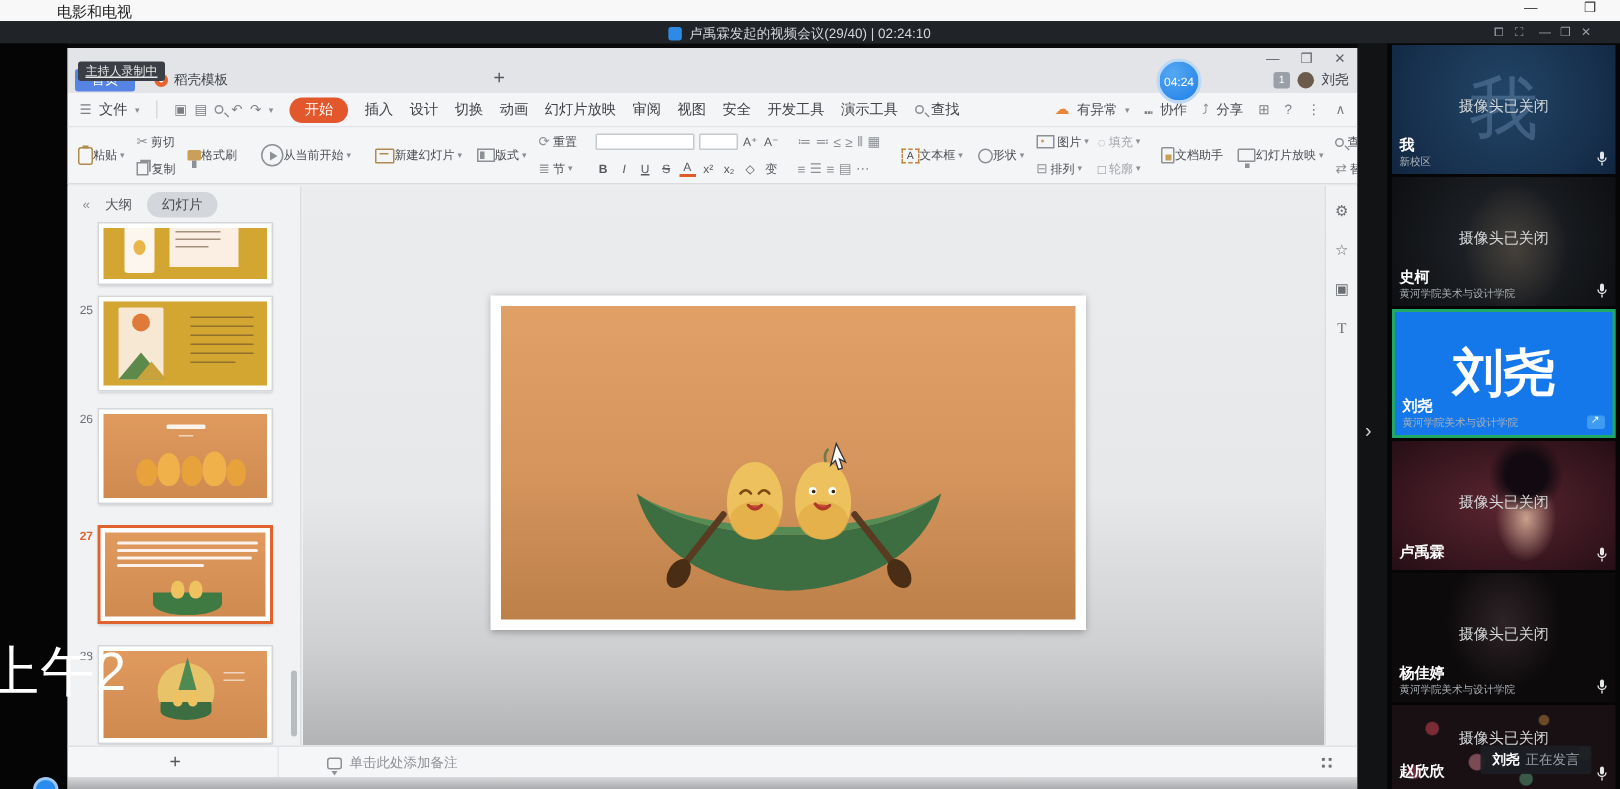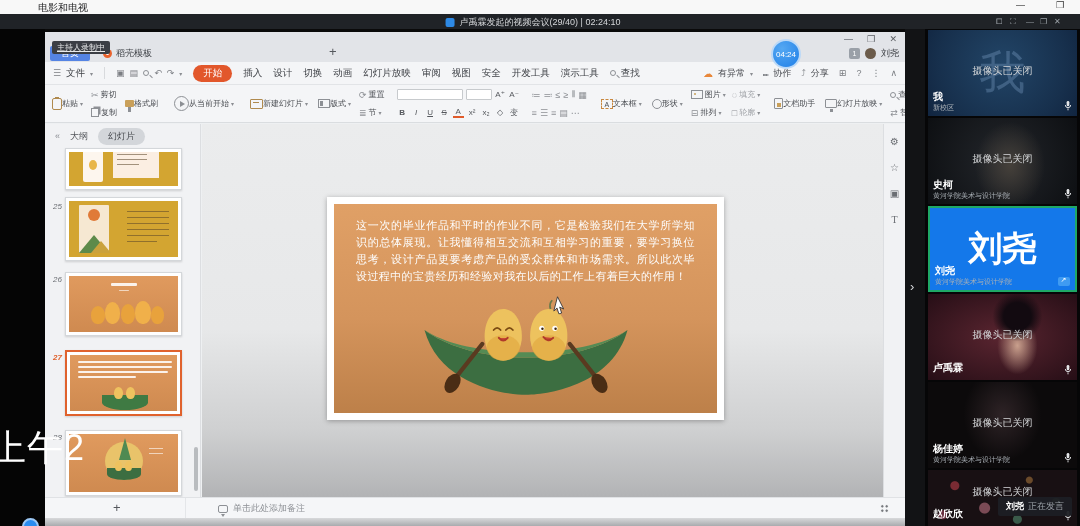--- a/index.html
+++ b/index.html
@@ -85,21 +85,21 @@
   .fmt-b { min-width:11px; text-align:center; color:#55585d; }
   .glyph-ic { color:#8d9095; font-size:9px; }
   
   .wps-body { position:absolute; left:0; top:92px; width:860px; height:373px; }
   .panel { position:absolute; left:0; top:0; width:156px; height:373px; background:#f1f2f4; border-right:1px solid #dcdee1; }
   .panel-hd { position:absolute; left:0; top:0; width:156px; height:24px; display:flex; align-items:center; gap:10px; padding-left:10px; font-size:9px; color:#55585d; }
   .pill { background:#d3d6da; border-radius:9px; padding:2px 10px; color:#45484d; }
   .thumb { position:absolute; left:20px; width:117px; background:#fff; border:1px solid #d4d7da; box-shadow:0 1px 2px rgba(0,0,0,.15); padding:3px; }
   .thumb.sel { border:2px solid #e0622d; }
   .thumb-inner { width:100%; height:100%; position:relative; overflow:hidden; }
-  .tnum { position:absolute; width:15px; text-align:right; font-size:8px; color:#6b6e73; left:2px;font-style:italic; }
+  .tnum { position:absolute; width:15px; text-align:right; font-size:8px; color:#6b6e73; left:2px; }
   .tnum.sel { color:#e0622d; font-weight:bold; }
   .pscroll { position:absolute; left:149px; top:323px; width:4px; height:44px; background:#b9bcbf; border-radius:2px; }
   .canvas { position:absolute; left:157px; top:0; width:681px; height:373px; background:linear-gradient(180deg,#ebeced 0%,#e7e8e9 55%,#cfd0d1 82%,#b2b3b5 100%); }
   .rail { position:absolute; left:838px; top:0; width:22px; height:373px; background:#f1f2f4; border-left:1px solid #dcdee1; display:flex; flex-direction:column; align-items:center; gap:15px; padding-top:12px; font-size:10px; color:#6b6e73; }
   
   .slide { position:absolute; left:125px; top:73px; width:397px; height:223px; background:#fff; box-shadow:0 1px 5px rgba(0,0,0,.3); padding:7px; }
   .slide-in { width:100%; height:100%; background:linear-gradient(180deg,#e0a066 0%,#d4945c 55%,#bd8049 100%); position:relative; overflow:hidden; }
   .slide-text { position:absolute; left:0; top:13px; padding:0 22px; font-size:11px; line-height:1.55; color:#fdfdfd; text-align:justify; letter-spacing:0.4px; }
   .slide-art { position:absolute; left:50%; bottom:2px; transform:translateX(-50%); }
   
@@ -131,21 +131,21 @@
   .bg-floral { background:
     radial-gradient(circle at 18% 28%, #7a2b33 0 4px, transparent 5px),
     radial-gradient(circle at 68% 18%, #6b4a2a 0 3px, transparent 4px),
     radial-gradient(circle at 86% 58%, #4a6b3a 0 4px, transparent 5px),
     radial-gradient(circle at 38% 68%, #7a4a55 0 5px, transparent 6px),
     radial-gradient(circle at 60% 88%, #3a5a4a 0 4px, transparent 5px),
     radial-gradient(circle at 10% 80%, #6b3040 0 4px, transparent 5px),
     #181013; }
   .share-ic { position:absolute; right:5px; bottom:4px; width:12px; height:9px; background:#3f9bf2; border-radius:2px; }
   .share-ic:after { content:"↗"; position:absolute; left:2.5px; top:-1px; font-size:7px; color:#fff; }
-  .toast { position:absolute; left:62px; top:468px; background:rgba(28,31,36,0.95); border-radius:2px; padding:3px 8px; font-size:9px; white-space:nowrap; z-index:10;margin-left:11px; }
+  .toast { position:absolute; left:62px; top:468px; background:rgba(28,31,36,0.95); border-radius:2px; padding:3px 8px; font-size:9px; white-space:nowrap; z-index:10; }
   .toast b { color:#fff; }
   .toast span.st { color:#9aa0a6; margin-left:4px; }
   
   .t-yellow { background:#d3a531; }
   .t-orange { background:linear-gradient(180deg,#e09a5e,#cf8a50); }
   .mini-line { position:absolute; background:rgba(255,255,255,0.88); height:1.5px; border-radius:1px; }
   .gray-line { position:absolute; background:rgba(90,70,40,0.55); height:1px; }
   .mini-boat { position:absolute; background:#3f7a43; border-radius:0 0 60% 60%; }
   .mini-zong { position:absolute; background:#eec25f; border-radius:50% 50% 45% 45%; }
 </style>
@@ -484,21 +484,20 @@
             <div class="gray-line" style="left:80px;top:19px;width:14px;background:rgba(255,255,255,.6);"></div>
           </div>
         </div>
 
         <div class="pscroll"></div>
       </div>
 
       <div class="canvas">
         <div class="slide">
           <div class="slide-in">
-            <div class="slide-text">这一次的毕业作品和平时的作业不同，它是检验我们在大学所学知识的总体展现。让我懂得相互交流和互相学习的重要，要学习换位思考，设计产品更要考虑产品的受众群体和市场需求。所以此次毕设过程中的宝贵经历和经验对我在以后的工作上有着巨大的作用！</div>
             <div class="slide-art">
               <svg width="230" height="112" viewBox="0 0 260 128">
                 <path d="M14,40 C70,82 190,82 246,40 C230,100 160,114 130,114 C100,114 30,100 14,40 Z" fill="#3c6e41"></path>
                 <path d="M14,40 C70,82 190,82 246,40 C196,74 64,74 14,40 Z" fill="#558b54"></path>
                 <line x1="80" y1="56" x2="50" y2="94" stroke="#5a3a20" stroke-width="5" stroke-linecap="round"></line>
                 <ellipse cx="46" cy="101" rx="8" ry="12" fill="#4a2d15" transform="rotate(32 46 101)"></ellipse>
                 <line x1="180" y1="56" x2="210" y2="94" stroke="#5a3a20" stroke-width="5" stroke-linecap="round"></line>
                 <ellipse cx="214" cy="101" rx="8" ry="12" fill="#4a2d15" transform="rotate(-32 214 101)"></ellipse>
                 <path d="M104,16 C118,16 127,33 125,52 C123,67 115,75 104,75 C93,75 85,67 83,52 C81,33 90,16 104,16 Z" fill="#edc25e"></path>
                 <path d="M104,46 C116,46 124,54 123,62 C120,71 113,75 104,75 C95,75 88,71 85,62 C84,54 92,46 104,46 Z" fill="#e0a83f" opacity="0.65"></path>

